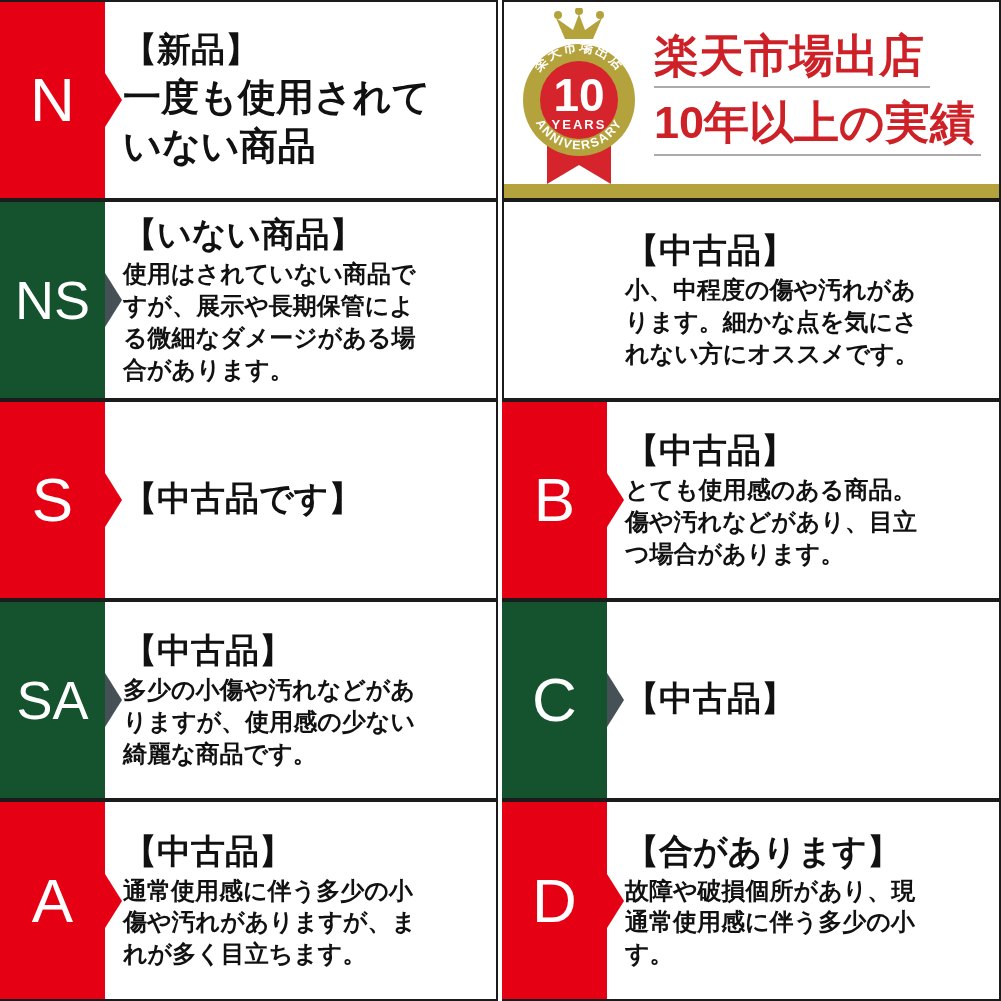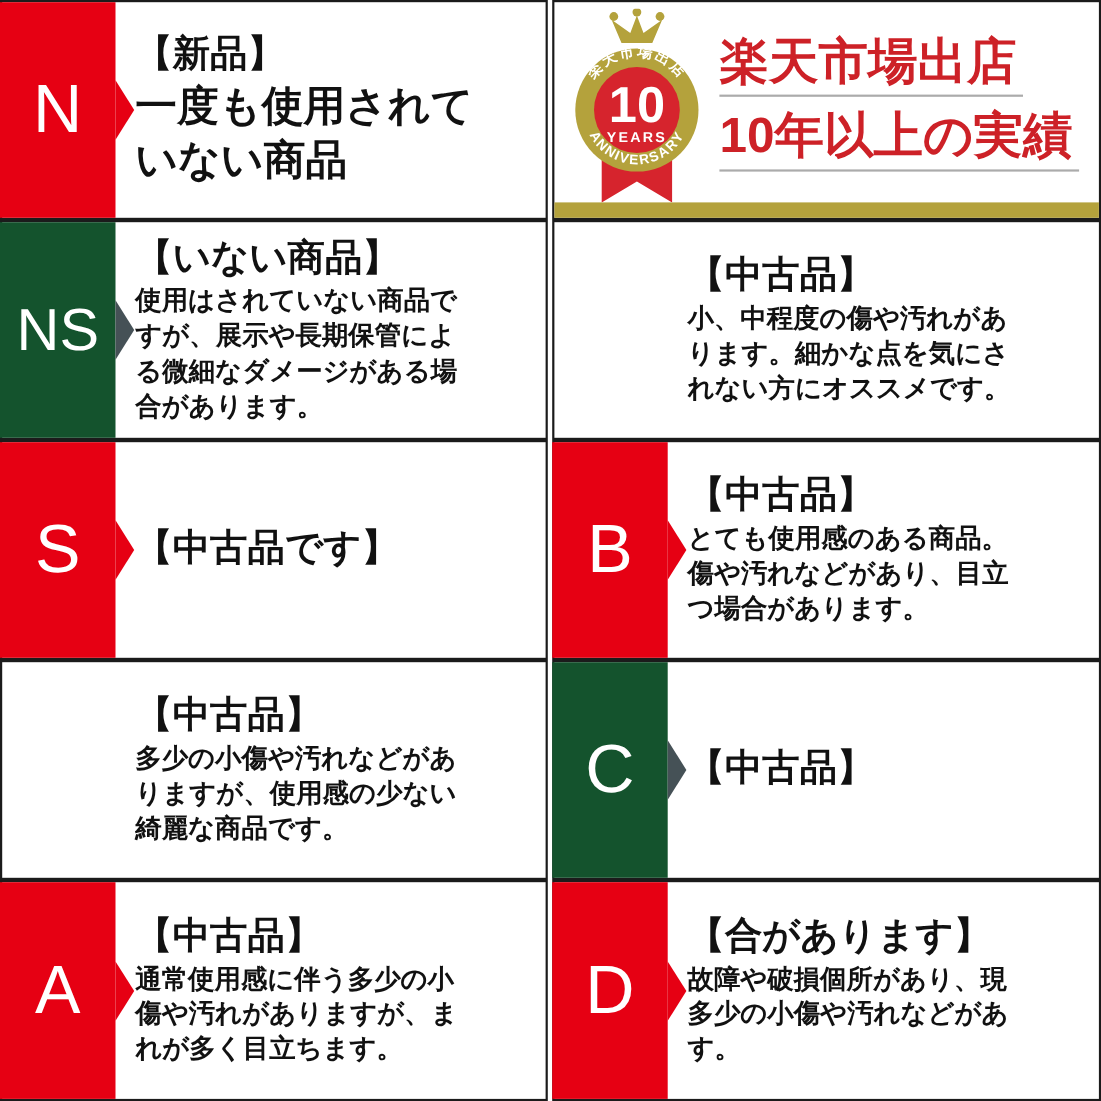--- a/index.html
+++ b/index.html
@@ -202,20 +202,23 @@
     </div>
     <div class="text">
       <div class="title">【中古品】</div>
       <div class="desc">とても使用感のある商品。
 傷や汚れなどがあり、目立
 つ場合があります。</div>
     </div>
   </div>
 
   <div class="cell dark">
+    <div class="label">
+      <span class="wide">SA</span>
+    </div>
     <div class="text">
       <div class="title">【中古品】</div>
       <div class="desc">多少の小傷や汚れなどがあ
 りますが、使用感の少ない
 綺麗な商品です。</div>
     </div>
   </div>
 
   <div class="cell dark">
     <div class="label">
@@ -238,18 +241,18 @@
     </div>
   </div>
 
   <div class="cell red">
     <div class="label">
       <span>D</span>
     </div>
     <div class="text">
       <div class="title">【合があります】</div>
       <div class="desc">故障や破損個所があり、現
-多少の小傷や汚れなどがあ
+通常使用感に伴う多少の小
 す。</div>
     </div>
   </div>
 
 </div>
 
 </body></html>

